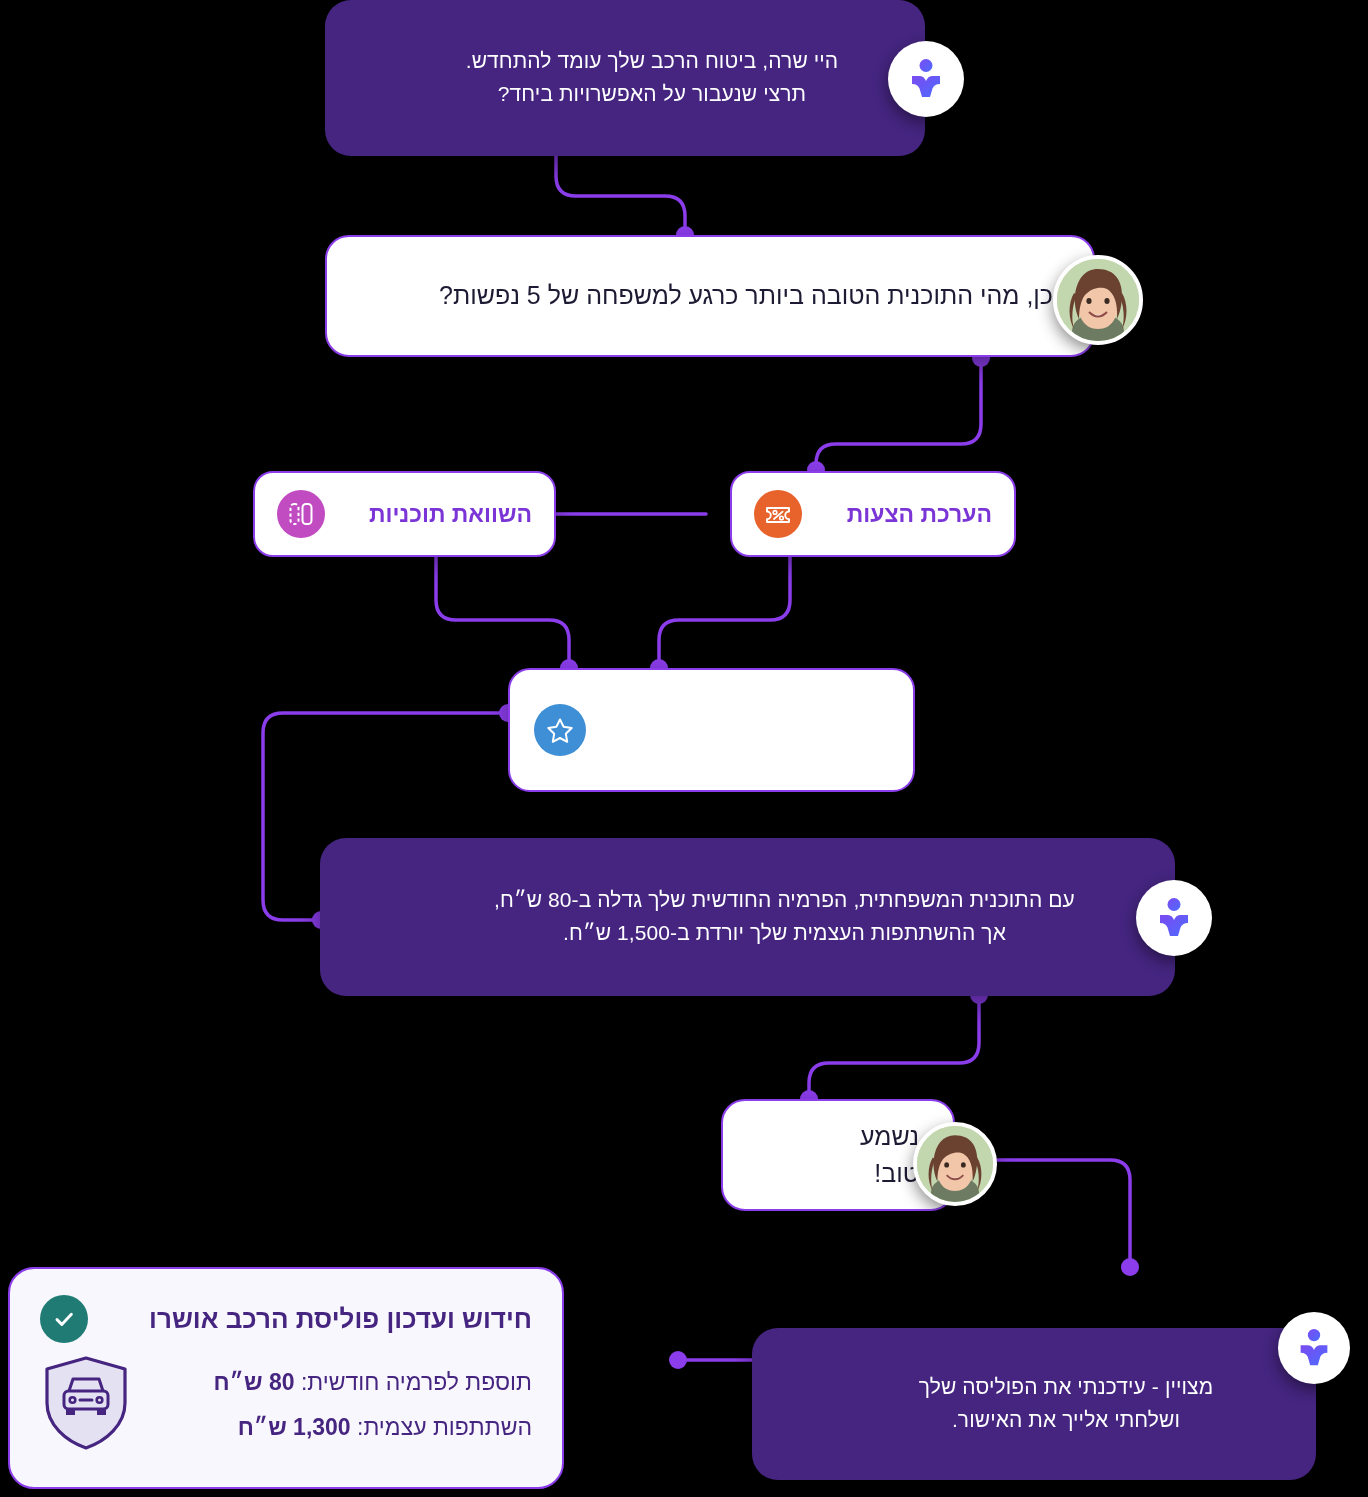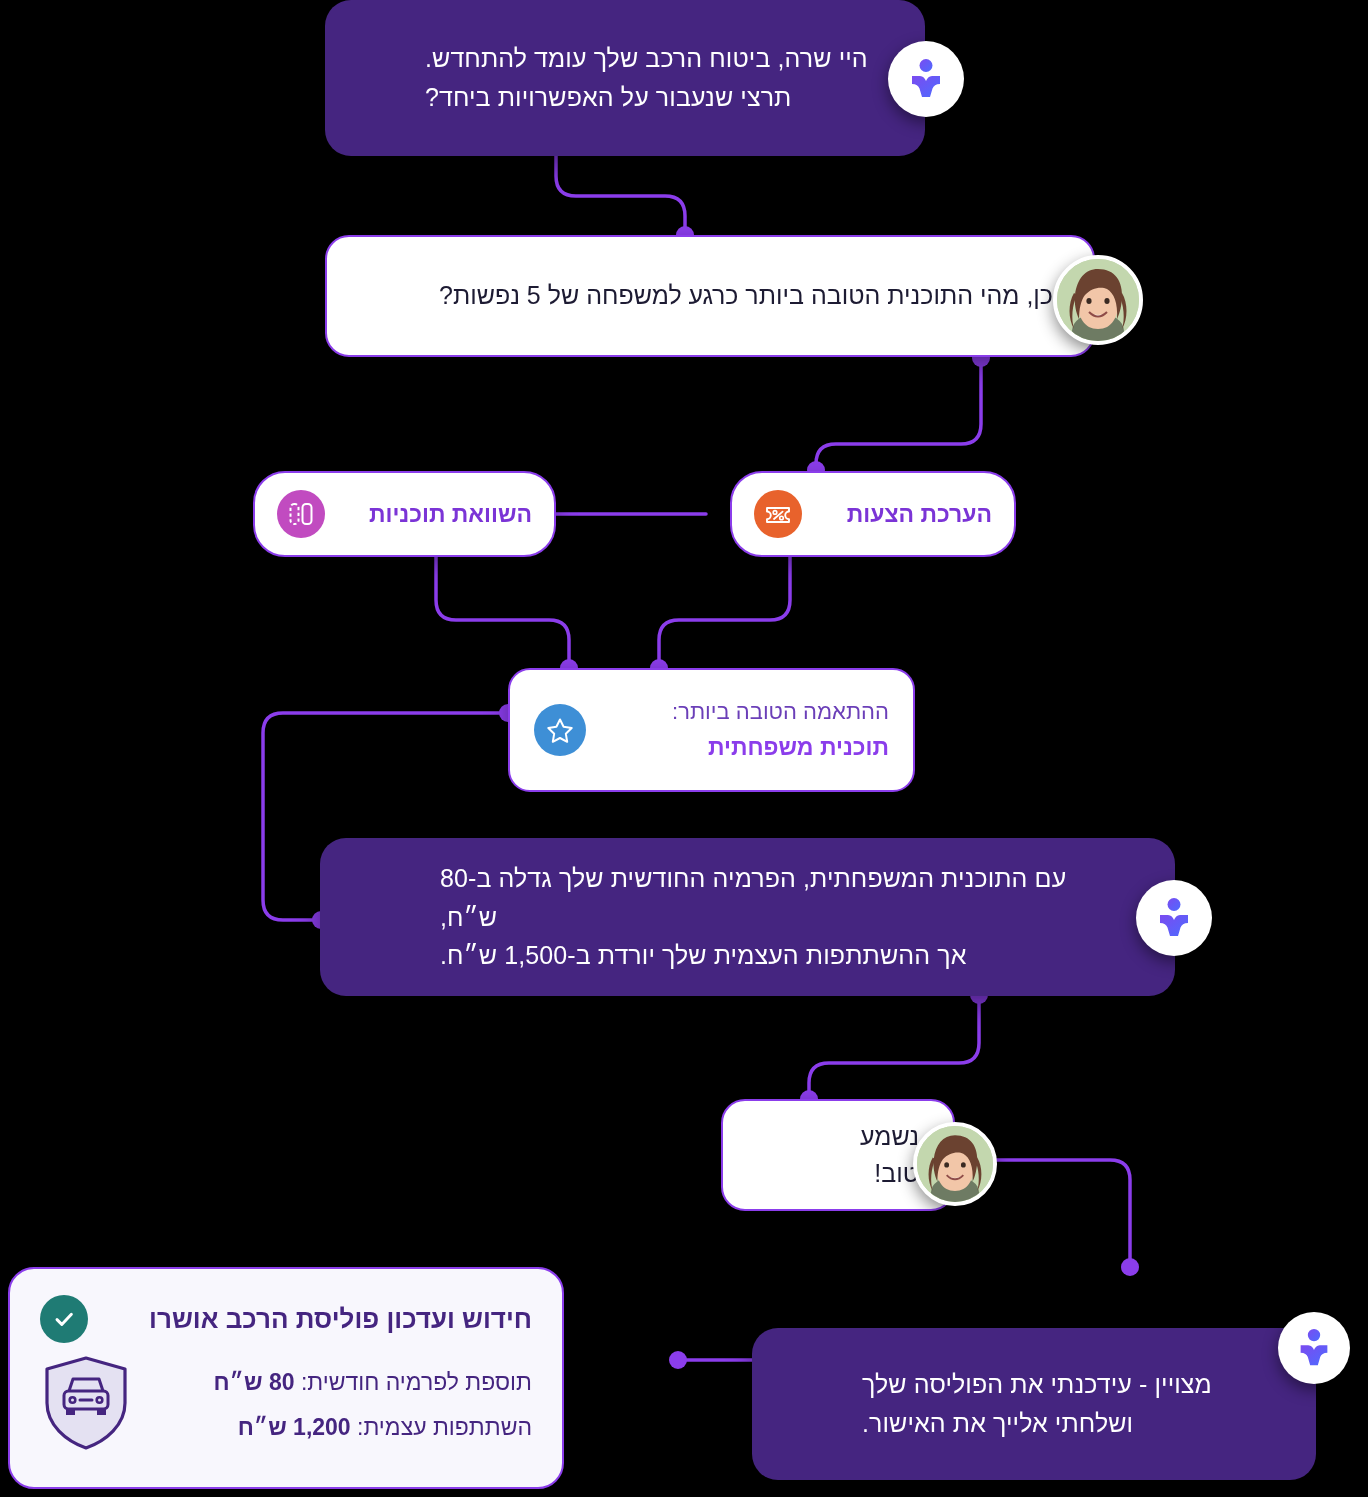--- a/index.html
+++ b/index.html
@@ -32,44 +32,44 @@
     border-radius:22px;
   }
 
   
   .bubble-bot{
     background:#452580;
     color:#FFFFFF;
     border-radius:26px;
     box-shadow:0 10px 26px rgba(0,0,0,.45);
     padding:35px 46px;
-    font-size:25px;
+    font-size:21px;
     line-height:1.55;
-    text-align:left;
+    text-align:center;
     letter-spacing:.1px;
   }
 
   
   .bubble-user{
     background:#FFFFFF;
     color:#1D1B33;
     border:2px solid #8B3DEB;
     border-radius:24px;
     box-shadow:0 10px 24px rgba(0,0,0,.40);
     padding:26px 40px;
     font-size:25px;
     line-height:1.5;
     text-align:right;
   }
 
   
   .chip{
     background:#FFFFFF;
     border:2px solid #8B3DEB;
-    border-radius:32px;
+    border-radius:20px;
     box-shadow:0 8px 20px rgba(0,0,0,.35);
     display:flex;
     flex-direction:row;
     align-items:center;
     justify-content:flex-start;
     gap:18px;
     padding:0 22px;
     color:#7B34D6;
     font-size:23px;
     font-weight:600;
@@ -253,24 +253,20 @@
     </span>
     <span style="flex:1; text-align:right;">הערכת הצעות</span>
   </div>
 
   <div class="match-node" style="left:508px; top:668px; width:355px; height:120px; flex-direction:row-reverse; justify-content:flex-start;">
     <span class="badge blue" style="width:52px;height:52px;">
       <svg width="30" height="30" viewBox="0 0 30 30">
         <path d="M15,4.5 L18.6,11.8 L26.7,13 L20.8,18.7 L22.2,26.8 L15,23 L7.8,26.8
                  L9.2,18.7 L3.3,13 L11.4,11.8 Z" fill="none" stroke="#FFFFFF" stroke-width="2" stroke-linejoin="round"></path>
       </svg>
-    </span>
-    <span class="match-text" style="flex:1;">
-      <div class="match-line1">ההתאמה הטובה ביותר:</div>
-      <div class="match-line2">תוכנית משפחתית</div>
     </span>
   </div>
 
   <div class="node bubble-bot" style="left:320px; top:838px; width:855px; height:158px; padding-left:120px;">
     <div style="width:100%;">
       <div>עם התוכנית המשפחתית, הפרמיה החודשית שלך גדלה ב-80 ש״ח,</div>
       <div>אך ההשתתפות העצמית שלך יורדת ב-1,500 ש״ח.</div>
     </div>
   </div>
   <div class="avatar bot" style="left:1136px; top:880px; width:76px; height:76px;">
@@ -341,19 +337,19 @@
           <line x1="40" y1="47" x2="52" y2="47" stroke="#452580" stroke-width="3" stroke-linecap="round"></line>
         </svg>
       </span>
       <span class="summary-lines">
         <div class="summary-line">
           <span>תוספת לפרמיה חודשית:</span>
           <b>80 ש״ח</b>
         </div>
         <div class="summary-line">
           <span>השתתפות עצמית:</span>
-          <b>1,200 ש״ח</b>
+          <b>1,300 ש״ח</b>
         </div>
       </span>
     </div>
   </div>
 
 </div>
 
 </body></html>

